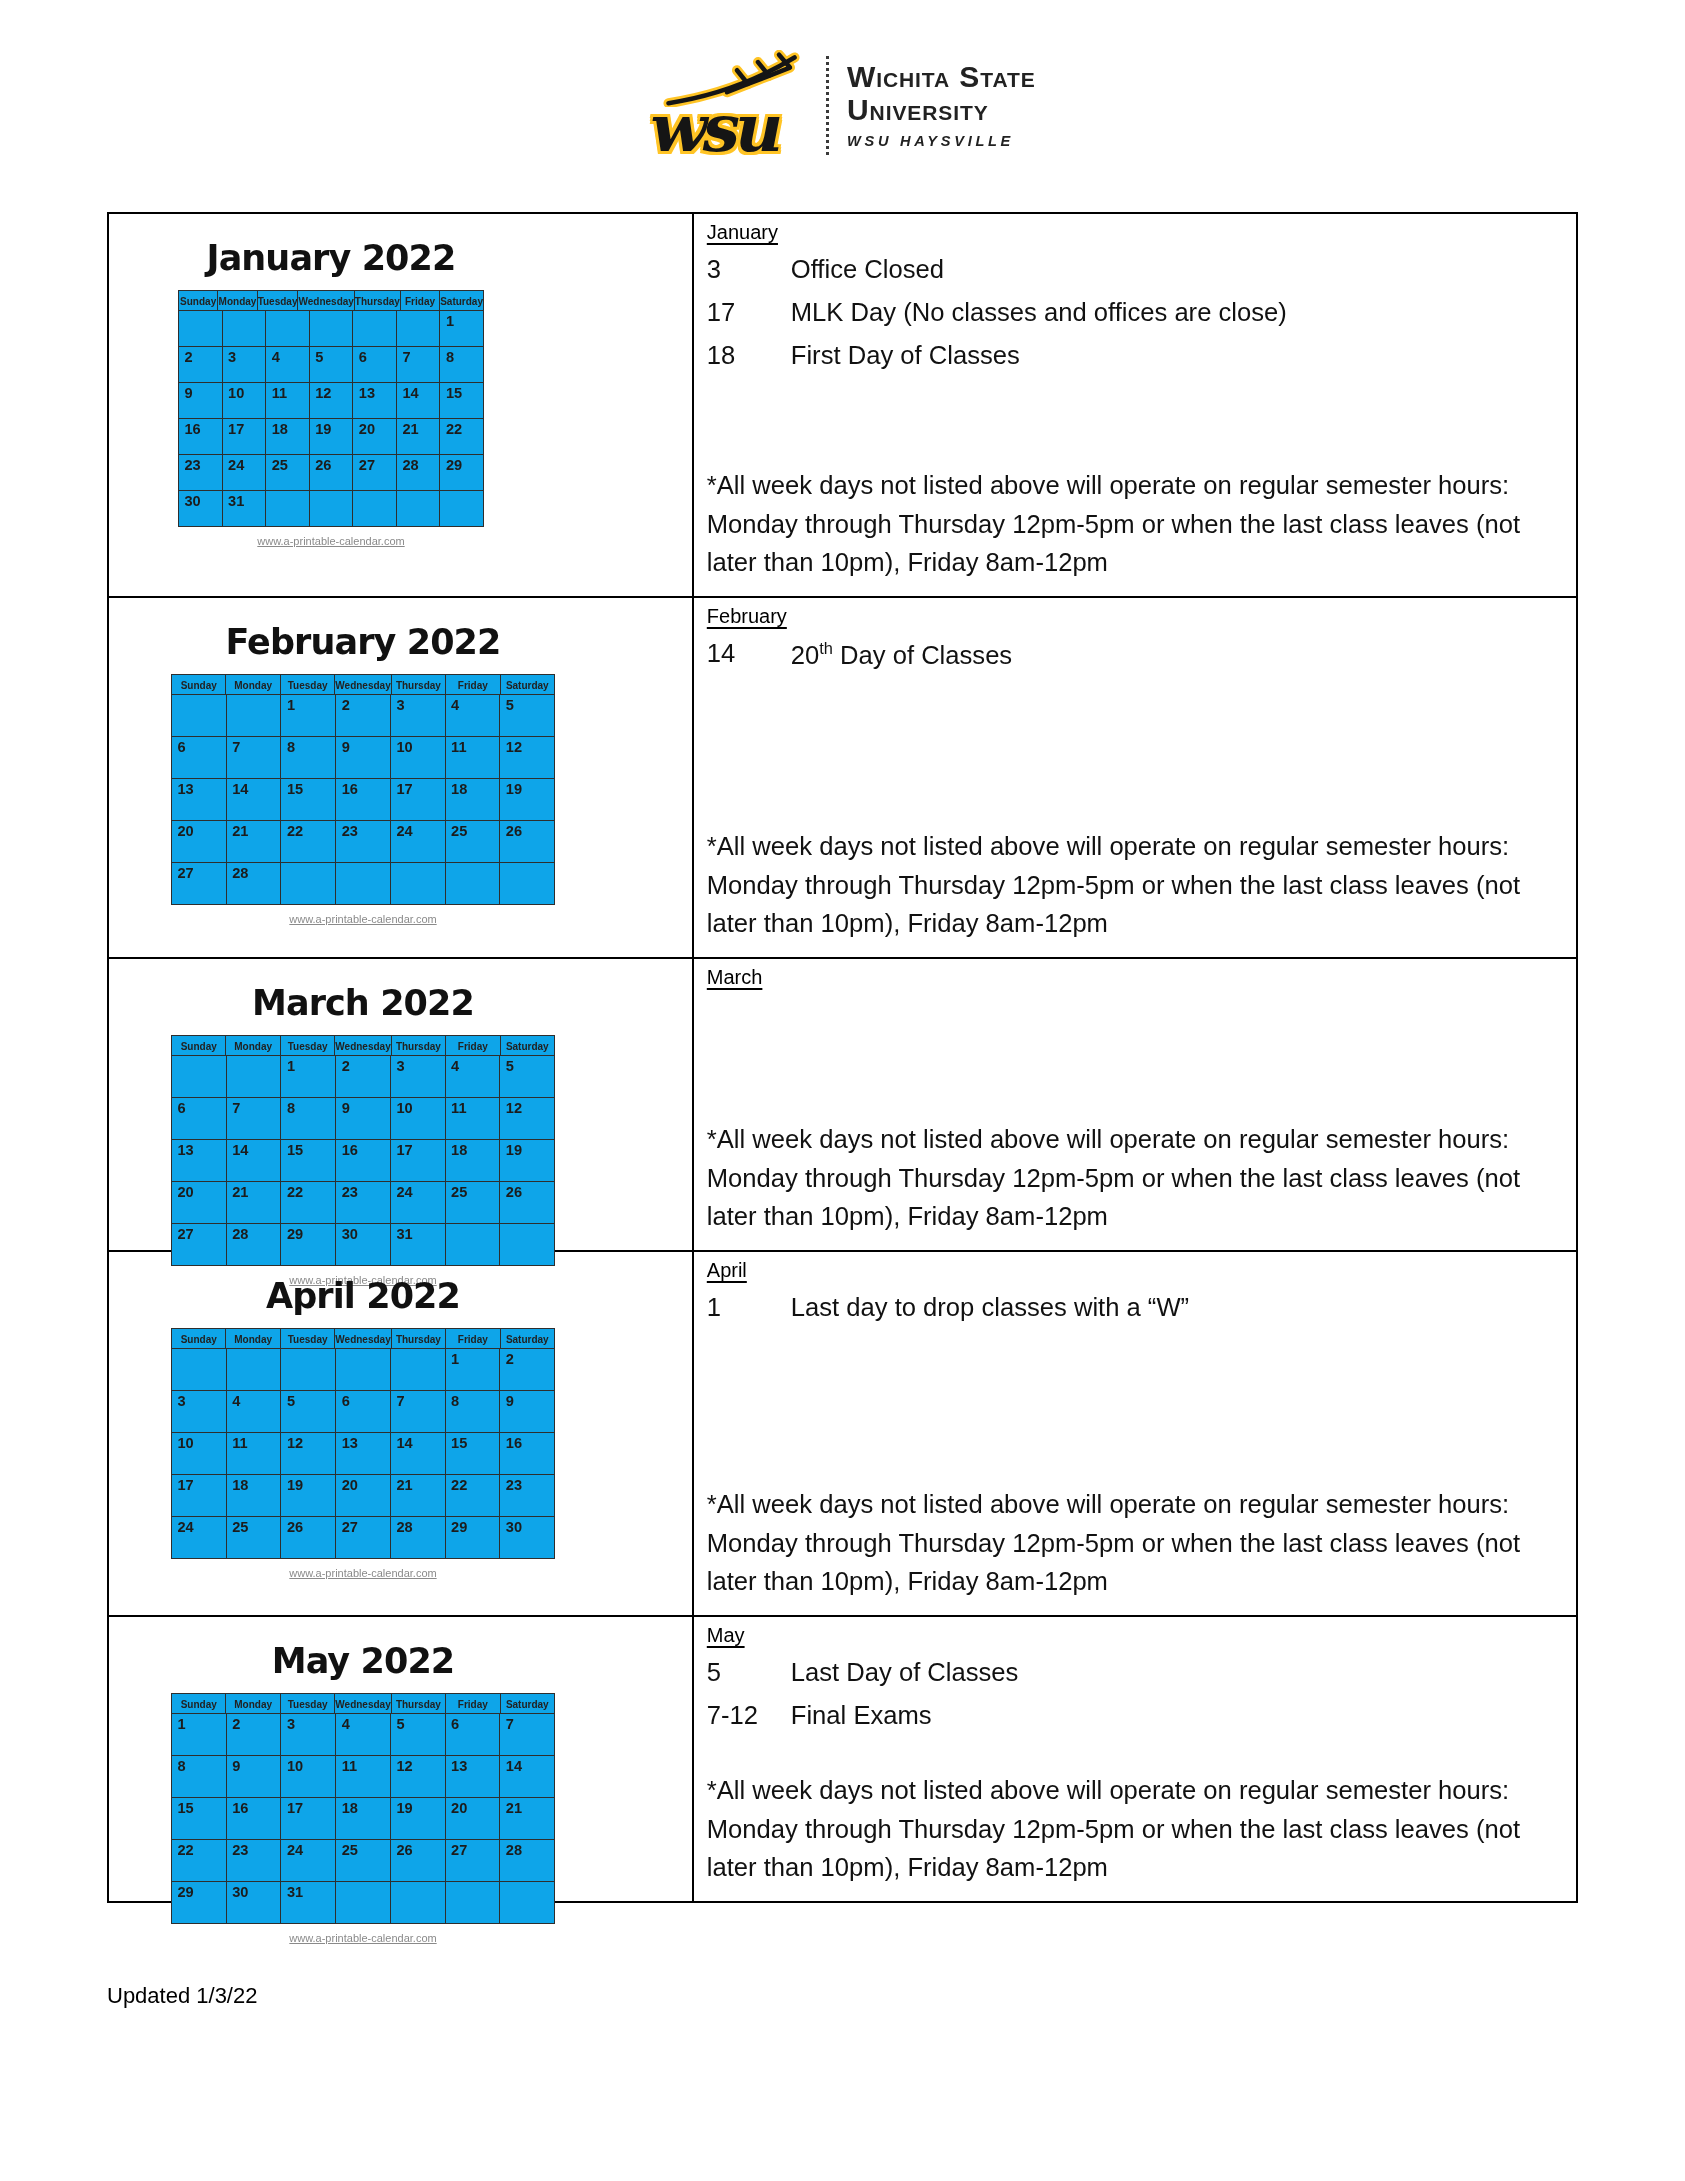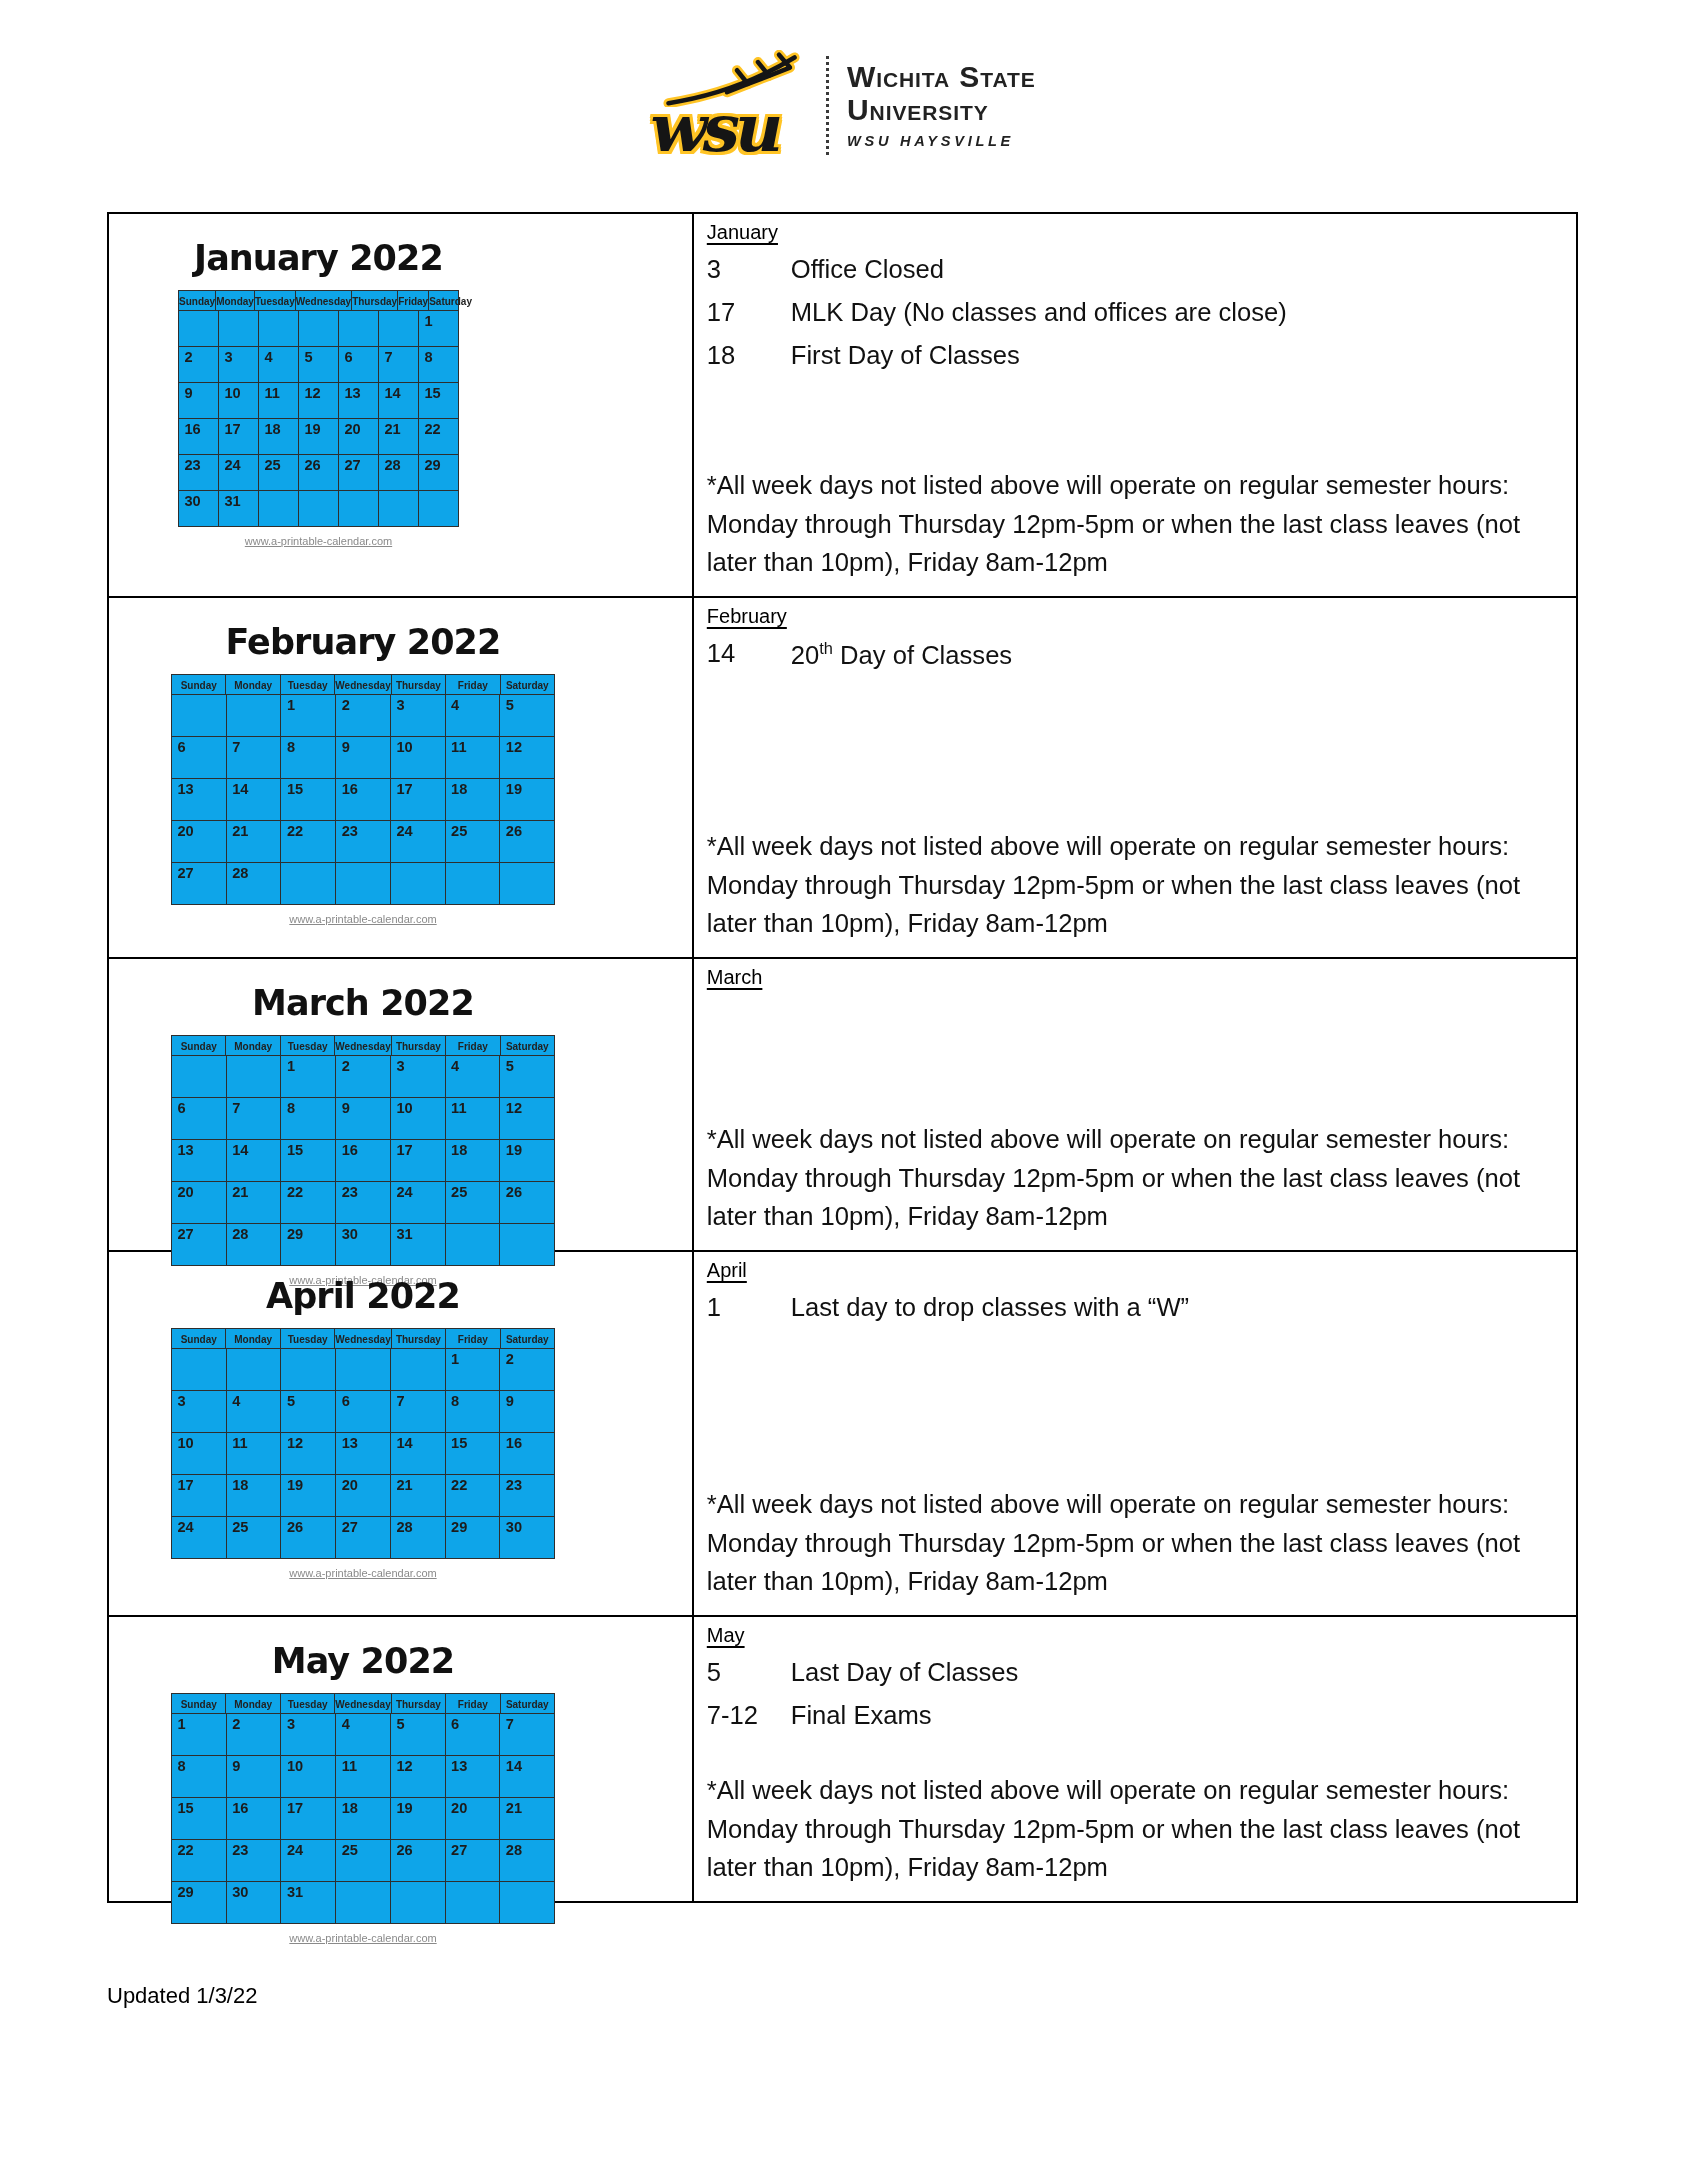--- a/index.html
+++ b/index.html
@@ -32,21 +32,21 @@
 
   
   .main-table { position: absolute; left: 107px; top: 212px; width: 1471px; border: 2.7px solid #000; }
   .trow { display: flex; border-bottom: 2.7px solid #000; }
   .trow:last-child { border-bottom: none; }
   .r1 { height: 384px; } .r2 { height: 361px; } .r3 { height: 293px; }
   .r4 { height: 365px; } .r5 { height: 284px; }
 
   .cell-cal { width: 585px; border-right: 2.7px solid #000; padding-top: 24px; }
   .cal-wrap { margin-left: 62px; width: 384px; text-align: center; }
-  .cal-wrap.jan { margin-left: 69px; width: 281px; }
+  .cal-wrap.jan { margin-left: 69px; width: 306px; }
   .cal-title { font-family: "DejaVu Sans", sans-serif; font-weight: bold; font-size: 35px;
                letter-spacing: -0.9px; color: #111; margin-bottom: 12px; }
   .cal-grid { border: 1.8px solid #2e2e2e; background: #0ea5e9; }
   .cal-head { display: flex; border-bottom: 1.8px solid #2e2e2e; }
   .cal-hcell { flex: 1; font-size: 10px; font-weight: bold; padding: 4.6px 0 3.7px 0;
                border-right: 0.9px solid #2e2e2e; color: #222; text-align: center; }
   .cal-hcell:last-child { border-right: none; }
   .cal-rowline { display: flex; border-bottom: 1.8px solid #2e2e2e; }
   .cal-rowline:last-child { border-bottom: none; }
   .cal-cell { flex: 1; height: 41px; border-right: 0.9px solid #2e2e2e; text-align: left;

